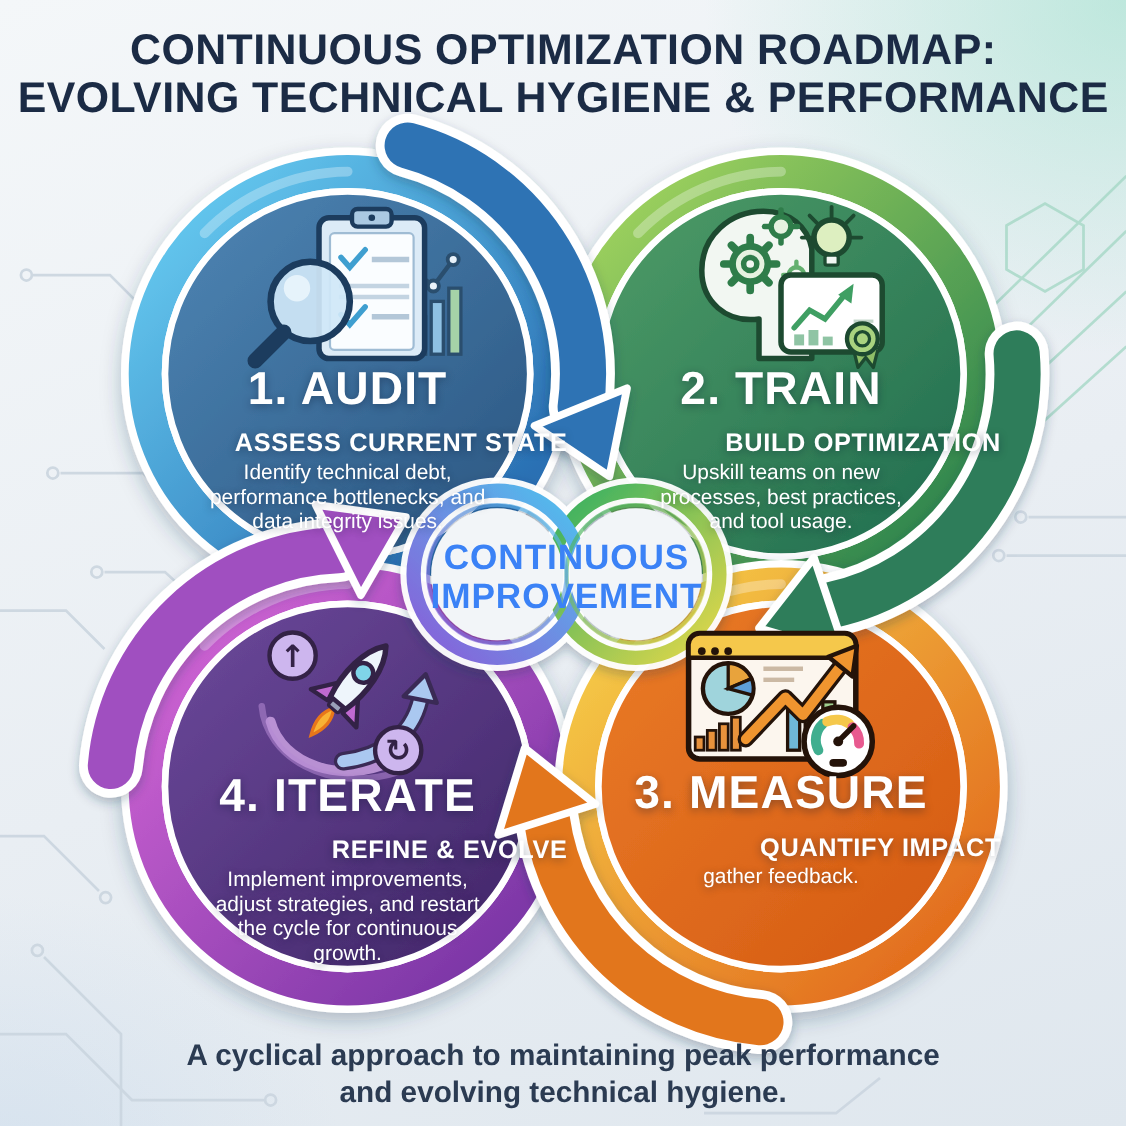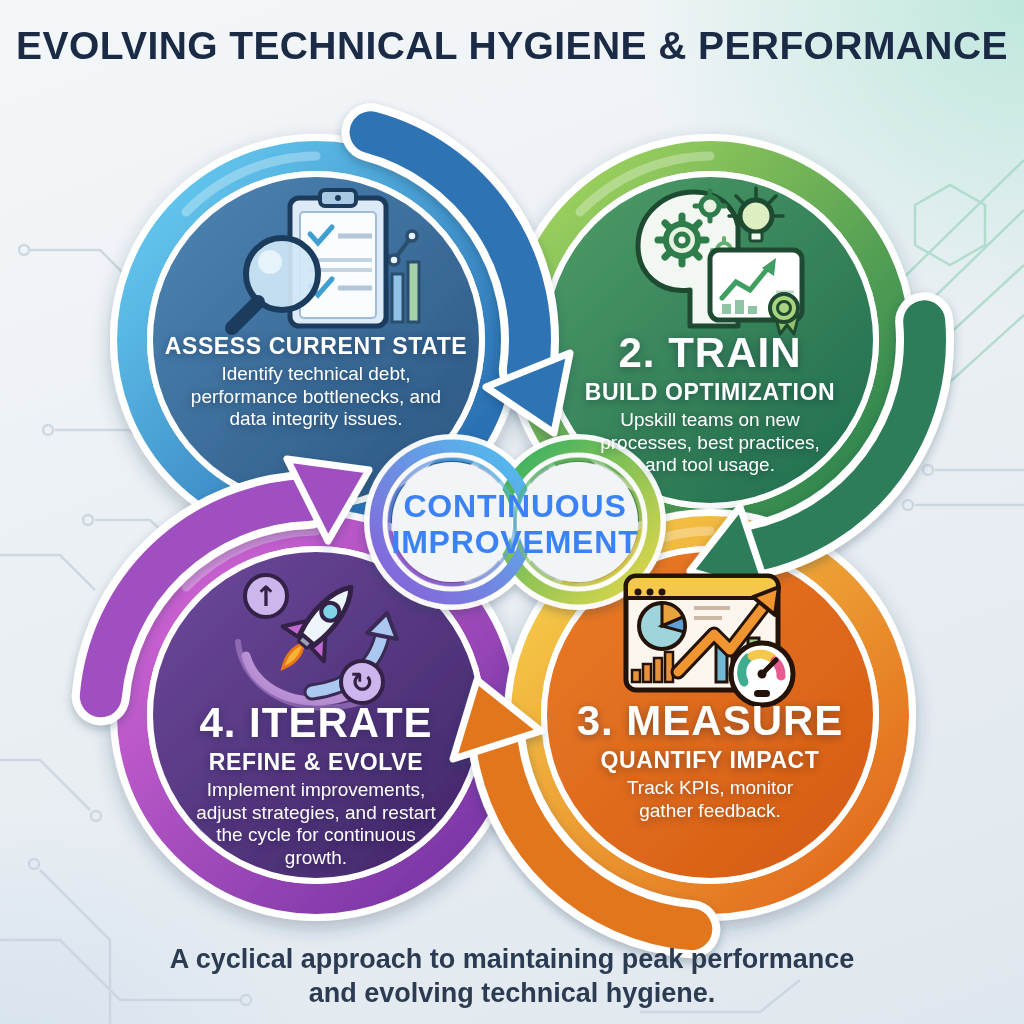--- a/index.html
+++ b/index.html
@@ -17,21 +17,21 @@
   .title{
     left:512px;top:24px;width:1000px;transform:translateX(-50%);
     text-align:center;color:#1b2b45;font-weight:800;font-size:39px;
     line-height:44px;letter-spacing:.4px;
   }
   .stage-text{
     transform:translateX(-50%);width:400px;text-align:center;color:#ffffff;
     text-shadow:0 2px 8px rgba(8,20,48,.38);
   }
   .stage-heading{font-size:42px;font-weight:800;letter-spacing:1px;line-height:46px;}
-  .stage-sub{font-size:23px;font-weight:700;letter-spacing:.6px;line-height:28px;margin-top:2px;}
+  .stage-sub{font-size:23px;font-weight:700;letter-spacing:.6px;line-height:28px;margin-top:12px;text-align:right;}
   .stage-desc{font-size:19px;font-weight:500;line-height:22.5px;margin-top:3px;}
   .center-text{
     left:515px;top:488px;width:340px;transform:translateX(-50%);
     text-align:center;color:#3b82f6;font-weight:800;font-size:32px;
     line-height:36px;letter-spacing:.8px;
   }
   .footer{
     left:512px;top:942px;width:1000px;transform:translateX(-50%);
     text-align:center;color:#2b3b52;font-weight:700;font-size:27px;line-height:34px;
   }
@@ -327,24 +327,26 @@
         <path d="M42,24 A20,20 0 0 1 62,26" stroke="#f5c84b" stroke-width="9" fill="none" stroke-linecap="round"></path>
         <path d="M65,29 A20,20 0 0 1 71,44" stroke="#e85a8f" stroke-width="9" fill="none" stroke-linecap="round"></path>
         <line x1="52" y1="42" x2="66" y2="28" stroke="#241309" stroke-width="5" stroke-linecap="round"></line>
         <circle cx="52" cy="42" r="4.5" fill="#241309"></circle>
         <rect x="44" y="58" width="16" height="7" rx="3.5" fill="#241309"></rect>
       </g>
     </g>
   </svg>
 
   <div class="abs title">
+    <div>CONTINUOUS OPTIMIZATION ROADMAP:</div>
     <div>EVOLVING TECHNICAL HYGIENE &amp; PERFORMANCE</div>
   </div>
 
   <div class="abs stage-text" style="left:316px;top:330px;">
+    <div class="stage-heading">1. AUDIT</div>
     <div class="stage-sub">ASSESS CURRENT STATE</div>
     <div class="stage-desc">
       <div>Identify technical debt,</div>
       <div>performance bottlenecks, and</div>
       <div>data integrity issues.</div>
     </div>
   </div>
 
   <div class="abs stage-text" style="left:710px;top:330px;">
     <div class="stage-heading">2. TRAIN</div>
@@ -369,21 +371,20 @@
       <div>adjust strategies, and restart</div>
       <div>the cycle for continuous</div>
       <div>growth.</div>
     </div>
   </div>
 
   <div class="abs stage-text" style="left:710px;top:698px;">
     <div class="stage-heading">3. MEASURE</div>
     <div class="stage-sub">QUANTIFY IMPACT</div>
     <div class="stage-desc">
-      <div>Track KPIs, monitor</div>
       <div>gather feedback.</div>
     </div>
   </div>
 
   <div class="abs footer">
     <div>A cyclical approach to maintaining peak performance</div>
     <div>and evolving technical hygiene.</div>
   </div>
 
 </div>

